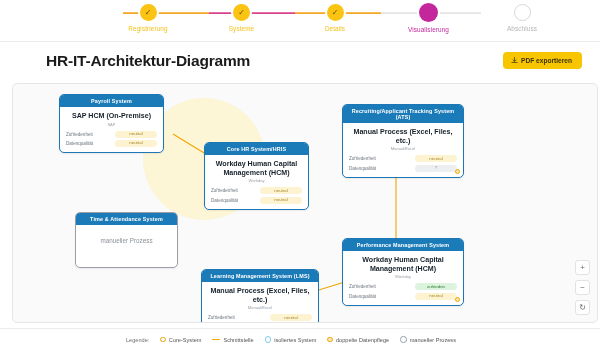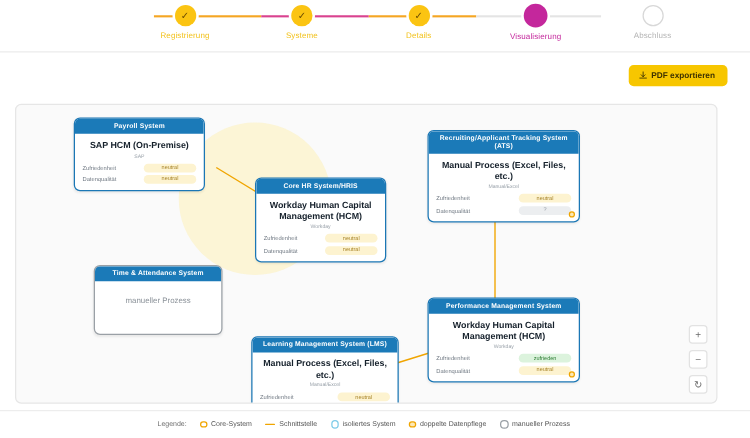--- a/index.html
+++ b/index.html
@@ -85,21 +85,21 @@
     padding: 5px 10px 5px 8px;
     display: flex; align-items: center; gap: 3px;
     cursor: pointer;
     white-space: nowrap;
   }
   .export-btn svg { display:block; }
 
   
   .canvas-wrap {
     position: relative;
-    margin: 3px 26px 0 12px;
+    margin: 3px 2px 0 12px;
     height: 240px;
     background: #fafafa;
     border: 1px solid #e6e6e6;
     border-radius: 5px;
     overflow: hidden;
   }
   .halo {
     position: absolute;
     left: 130px; top: 14px;
     width: 122px; height: 122px;
@@ -246,20 +246,21 @@
       <div class="step-label">Visualisierung</div>
     </div>
     <div class="step todo">
       <div class="step-circle"></div>
       <div class="step-label">Abschluss</div>
     </div>
   </div>
 </div>
 
 <div class="page-head">
+  <div class="page-title">HR-IT-Architektur-Diagramm</div>
   <button class="export-btn">
     <svg width="7" height="7" viewBox="0 0 16 16" fill="#3d3200">
       <path d="M8 1v8M8 10L4.5 6.5M8 10l3.5-3.5" stroke="#3d3200" stroke-width="1.6" fill="none" stroke-linecap="round"></path>
       <path d="M2 12.5h12" stroke="#3d3200" stroke-width="1.6" stroke-linecap="round"></path>
     </svg>
     <span>PDF exportieren</span>
   </button>
 </div>
 
 <div class="canvas-wrap">

